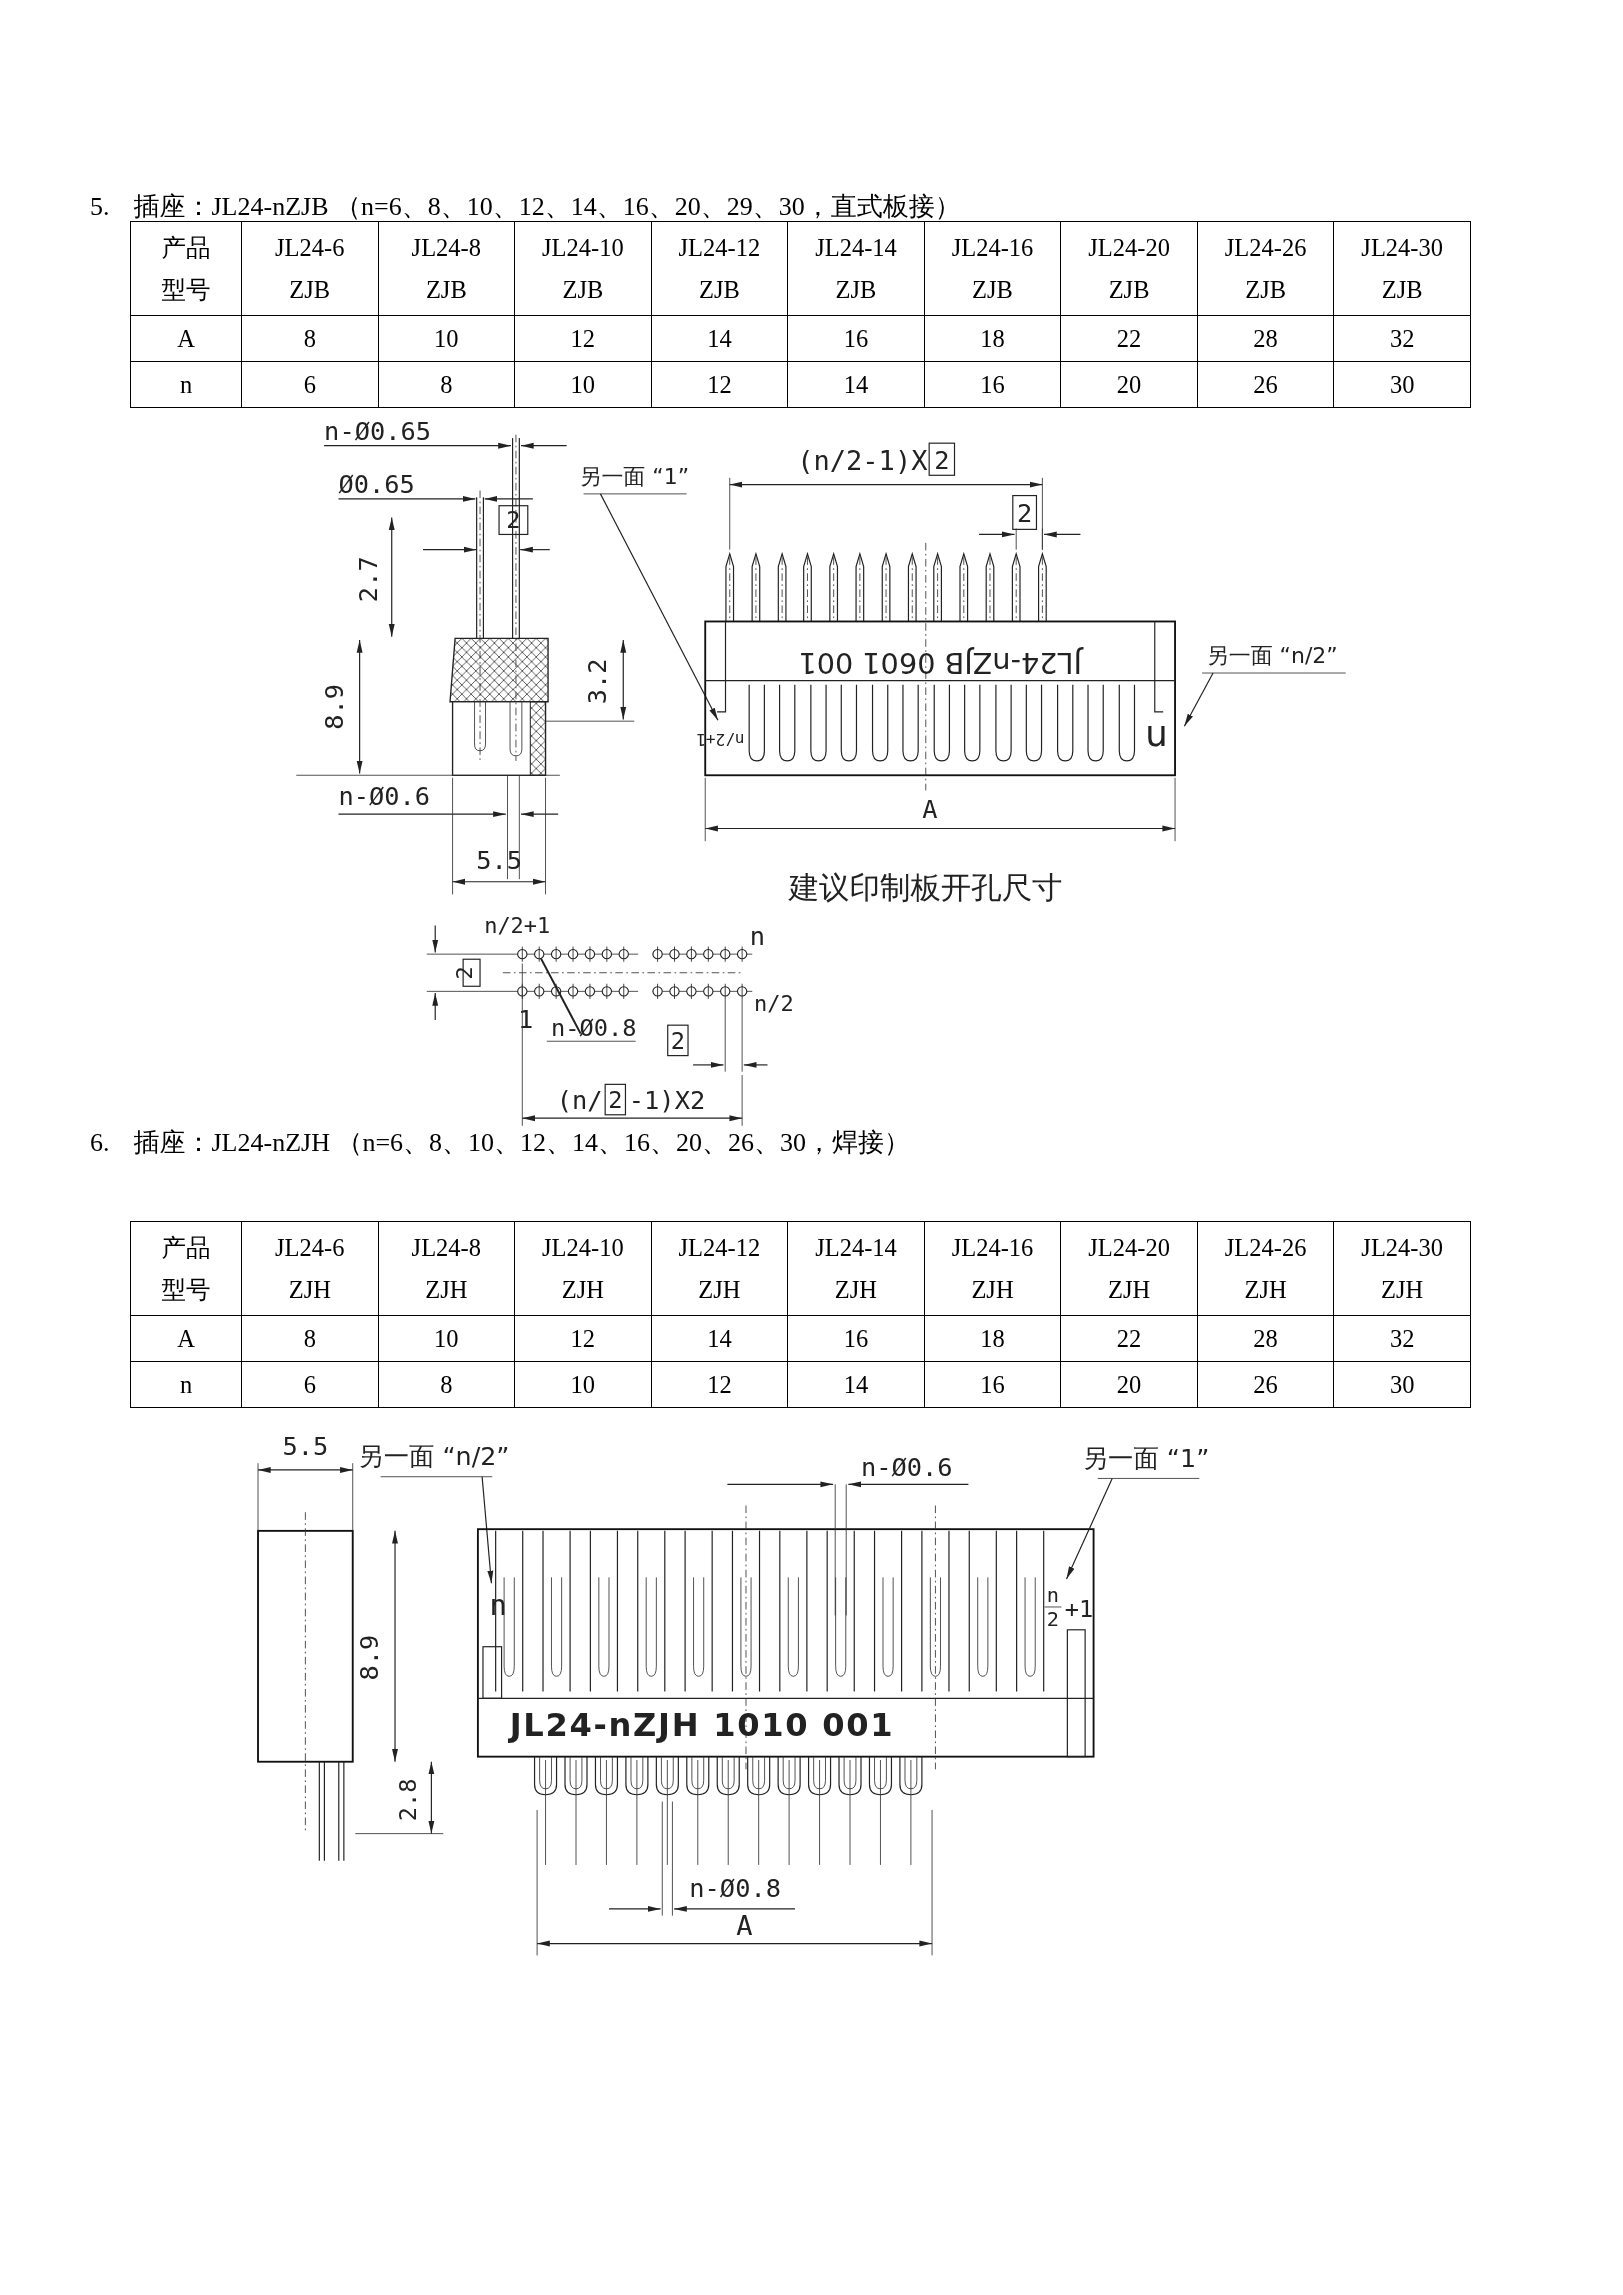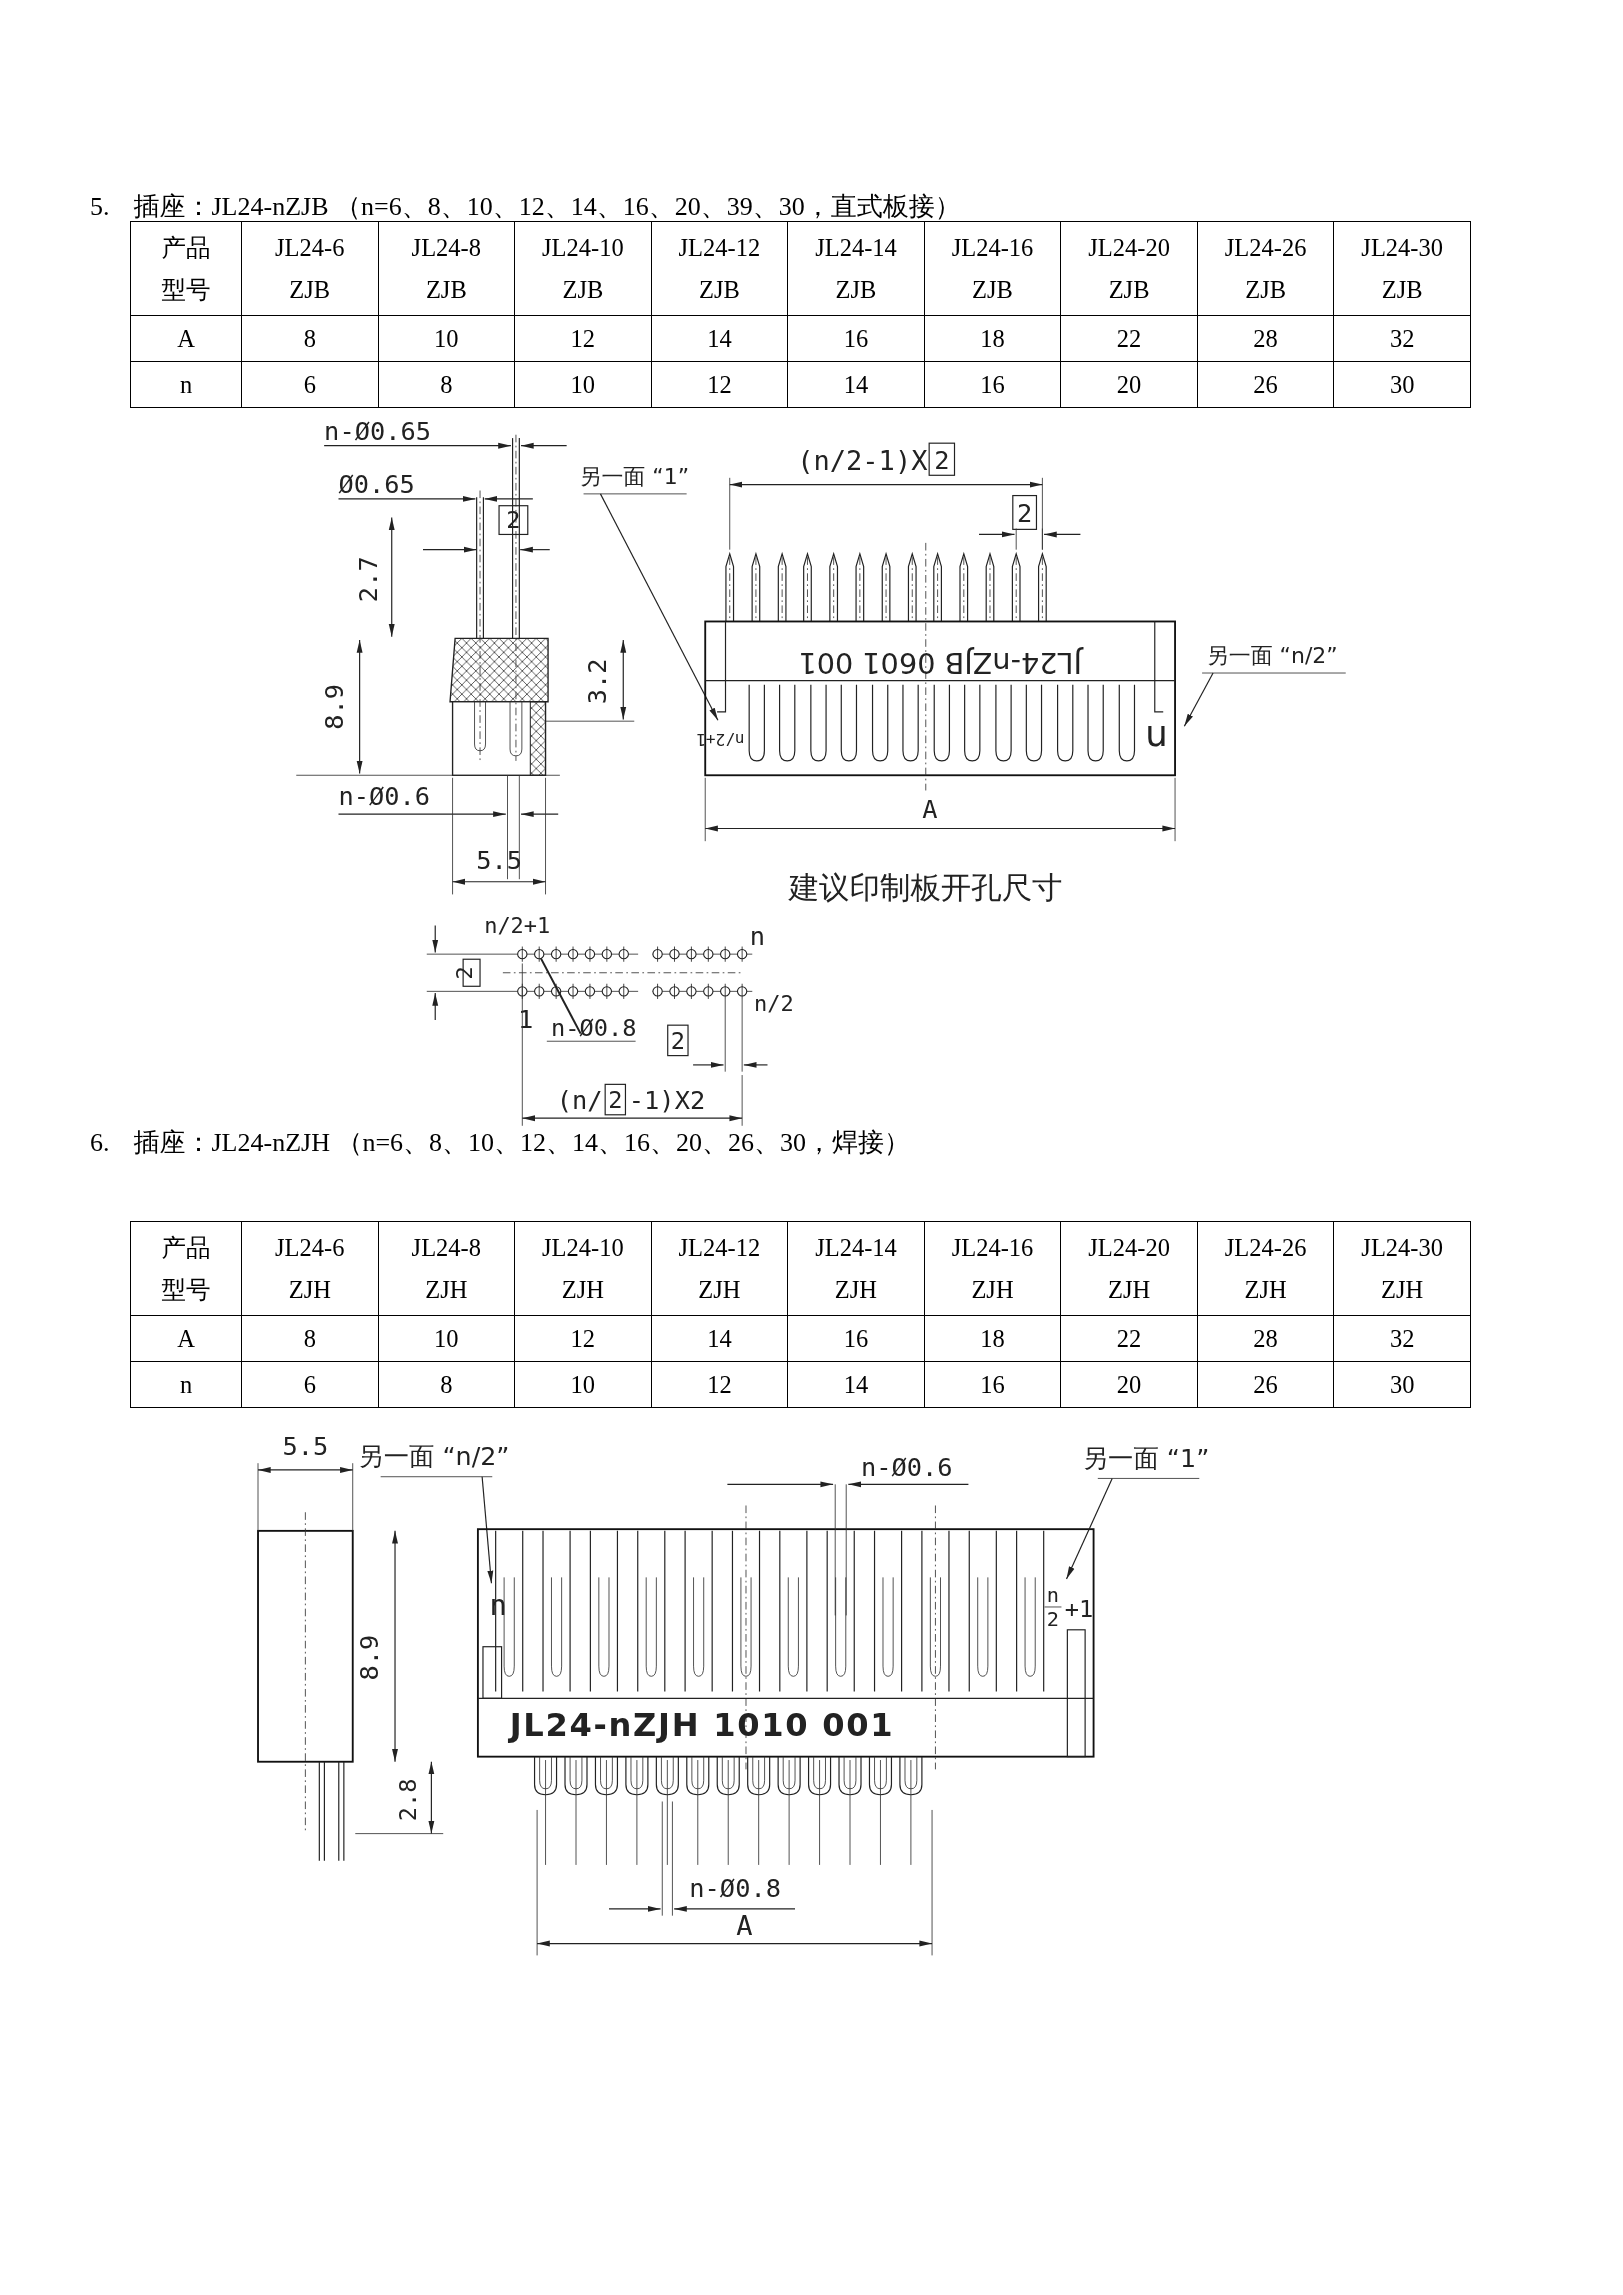--- a/index.html
+++ b/index.html
@@ -20,21 +20,21 @@
   .ln2{stroke:#111;stroke-width:2.2;fill:none;}
   .thin{stroke:#333;stroke-width:1;fill:none;}
   .dash{stroke:#333;stroke-width:1;fill:none;stroke-dasharray:9 4 2 4;}
 </style>
 </head>
 <body>
 
 <div class="page">
 
   <div class="heading" style="left:90px;top:189px;">
-    <span class="num">5.</span><span>插座：JL24-nZJB （n=6、8、10、12、14、16、20、39、30，直式板接）</span>
+    <span class="num">5.</span><span>插座：JL24-nZJB （n=6、8、10、12、14、16、20、29、30，直式板接）</span>
   </div>
 
   <table class="spec" style="top:221px;">
     <colgroup>
         <col style="width:111px">
         <col>
         <col>
         <col>
         <col>
         <col>

